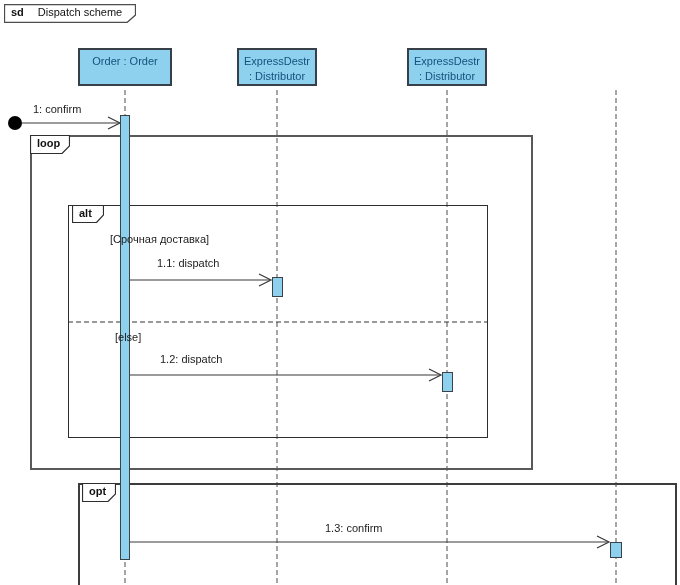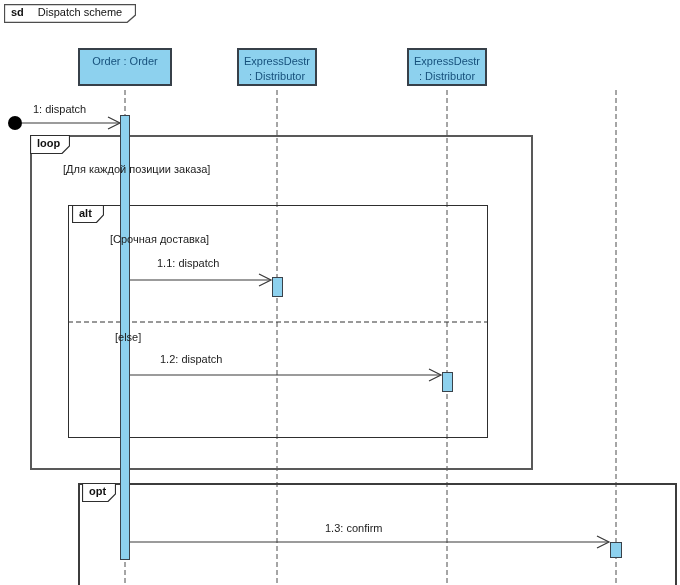--- a/index.html
+++ b/index.html
@@ -144,21 +144,20 @@
     </svg>
     <span class="op">alt</span>
   </div>
   <div class="pentagon" id="tab-opt">
     <svg width="34" height="19" viewBox="0 0 34 19">
       <polygon points="0.5,0.5 33.5,0.5 33.5,11 26,18.5 0.5,18.5" fill="#ffffff" stroke="#2e2e2e" stroke-width="1.2"></polygon>
     </svg>
     <span class="op">opt</span>
   </div>
 
-  <div class="lbl" id="lbl-msg1">1: dispatch</div>
-  <div class="lbl" id="lbl-guard-loop">[Для каждой позиции заказа]</div>
+  <div class="lbl" id="lbl-msg1">1: confirm</div>
   <div class="lbl" id="lbl-guard-alt">[Срочная доставка]</div>
   <div class="lbl" id="lbl-msg2">1.1: dispatch</div>
   <div class="lbl" id="lbl-else">[else]</div>
   <div class="lbl" id="lbl-msg3">1.2: dispatch</div>
   <div class="lbl" id="lbl-msg4">1.3: confirm</div>
 
 </div>
 
 </body></html>

